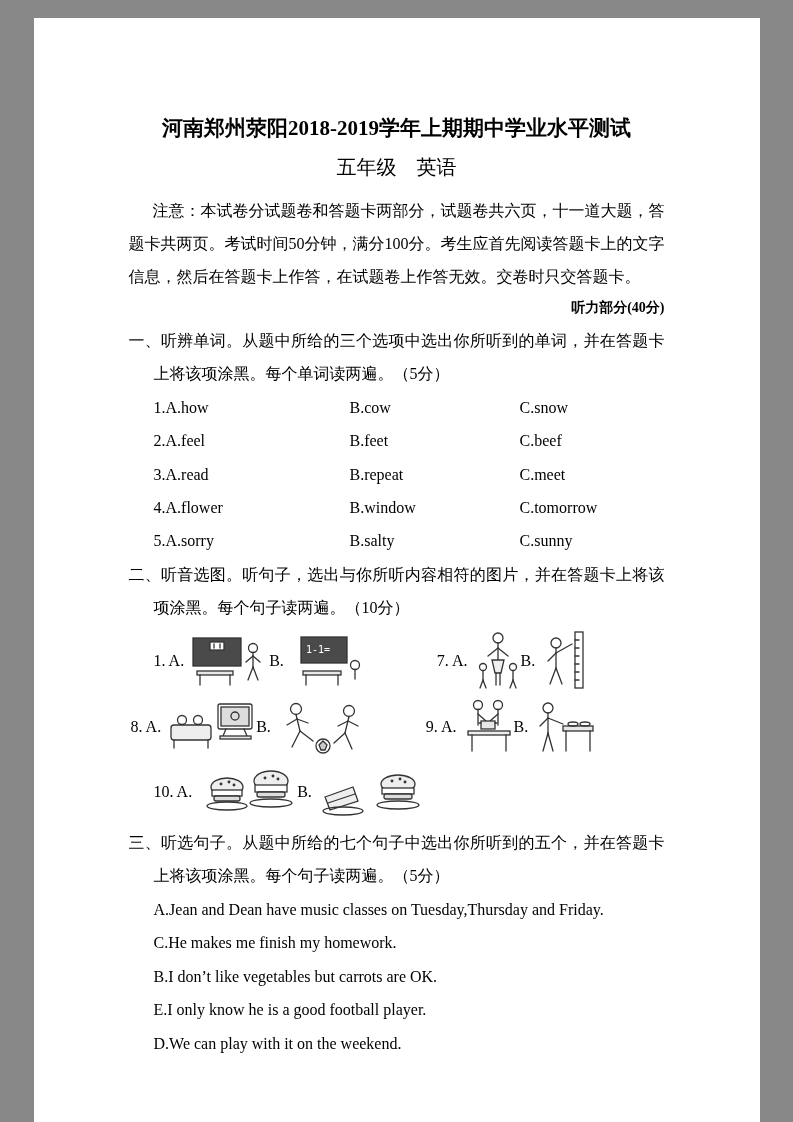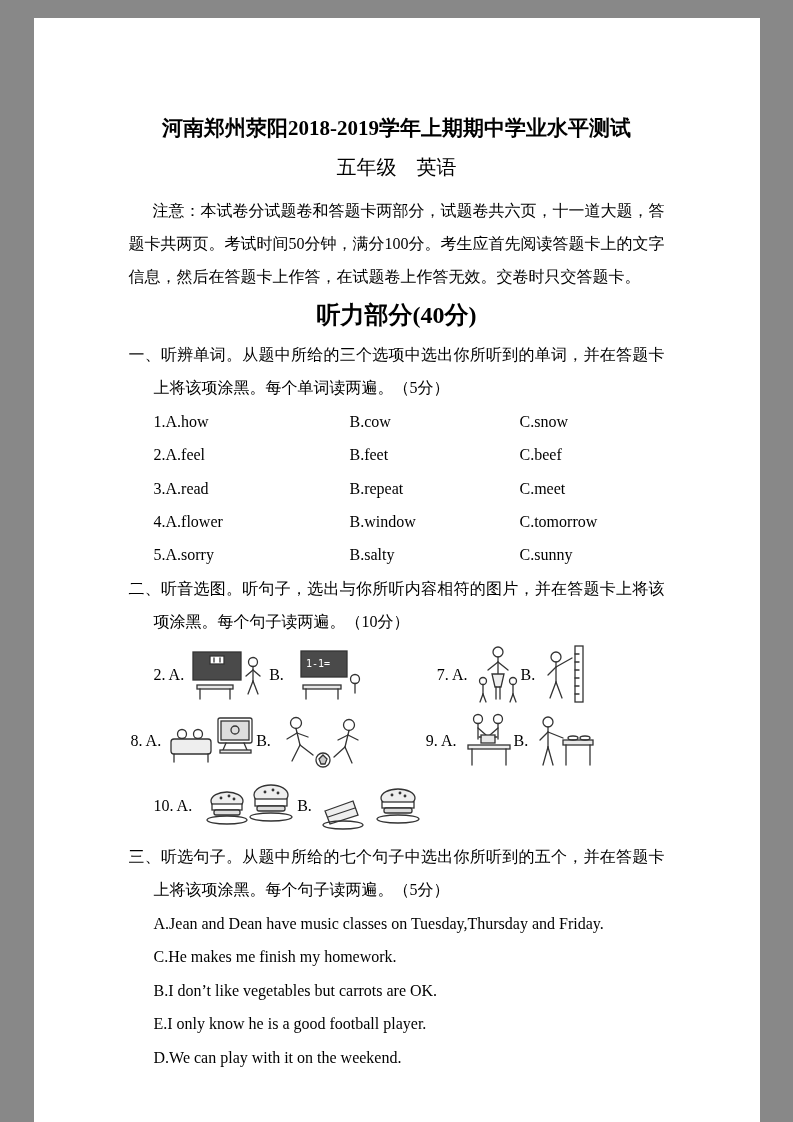--- a/index.html
+++ b/index.html
@@ -5,21 +5,21 @@
   html,body { margin:0; padding:0; background:#888; }
   .page {
     width:726px; height:1122px; margin:18px auto; background:#ffffff;
     box-sizing:border-box; padding:96px 95px 30px 95px;
     font-family:"Liberation Serif","DejaVu Serif",serif;
     font-size:16px; color:#000; overflow:hidden;
   }
   .title { font-size:21px; font-weight:bold; text-align:center; margin:0 0 12px 0; }
   .subtitle { font-size:20px; font-weight:normal; text-align:center; margin:0 0 14px 0; }
   .notice { line-height:2.05; text-indent:1.5em; text-align:justify; margin:0 0 4px 0; }
-  .part-title { font-size:24px; font-weight:bold; text-align:center; margin:6px 0 8px 0; }
+  .part-title { font-size:14px; font-weight:bold; text-align:right; margin:6px 0 8px 0; }
   .instruction { line-height:2.05; padding-left:25px; text-indent:-25px; text-align:justify; margin:0; }
   .q-grid {
     display:grid; grid-template-columns:196px 170px 1fr;
     padding-left:25px; line-height:2.08; margin:0 0 2px 0;
   }
   .img-row { display:flex; align-items:center; margin:5px 0; }
   .img-row .img-label { white-space:nowrap; margin-right:7px; }
   .pic { display:inline-block; line-height:0; }
   .pic svg { display:block; }
   .gap-q7 { margin-left:72px; }
@@ -55,21 +55,21 @@
     <span>B.window</span>
     <span>C.tomorrow</span>
     <span>5.A.sorry</span>
     <span>B.salty</span>
     <span>C.sunny</span>
   </div>
 
   <p class="instruction">二、听音选图。听句子，选出与你所听内容相符的图片，并在答题卡上将该项涂黑。每个句子读两遍。（10分）</p>
 
   <div class="img-row row-6-7">
-    <span class="img-label">2. A.</span>
+    <span class="img-label">1. A.</span>
     <span class="pic" title="teacher-at-blackboard-with-door-sign">
       <svg width="78" height="52" viewBox="0 0 78 52">
         <g stroke="#333" fill="none" stroke-width="1.3" stroke-linecap="round">
           <rect x="2" y="3" width="48" height="28" fill="#4a4a4a"></rect>
           <rect x="19" y="7" width="14" height="8" fill="#ffffff"></rect>
           <line x1="23" y1="9" x2="23" y2="13"></line>
             <line x1="29" y1="9" x2="29" y2="13"></line>
           <circle cx="62" cy="13" r="4.5"></circle>
           <line x1="62" y1="17.5" x2="62" y2="32"></line>
           <line x1="62" y1="21" x2="55" y2="27"></line>

